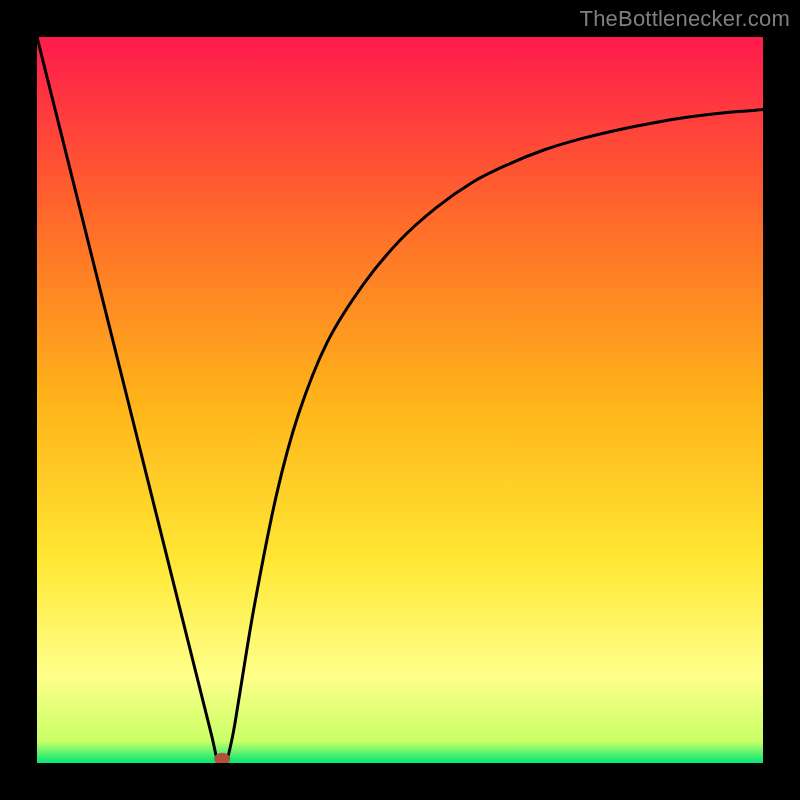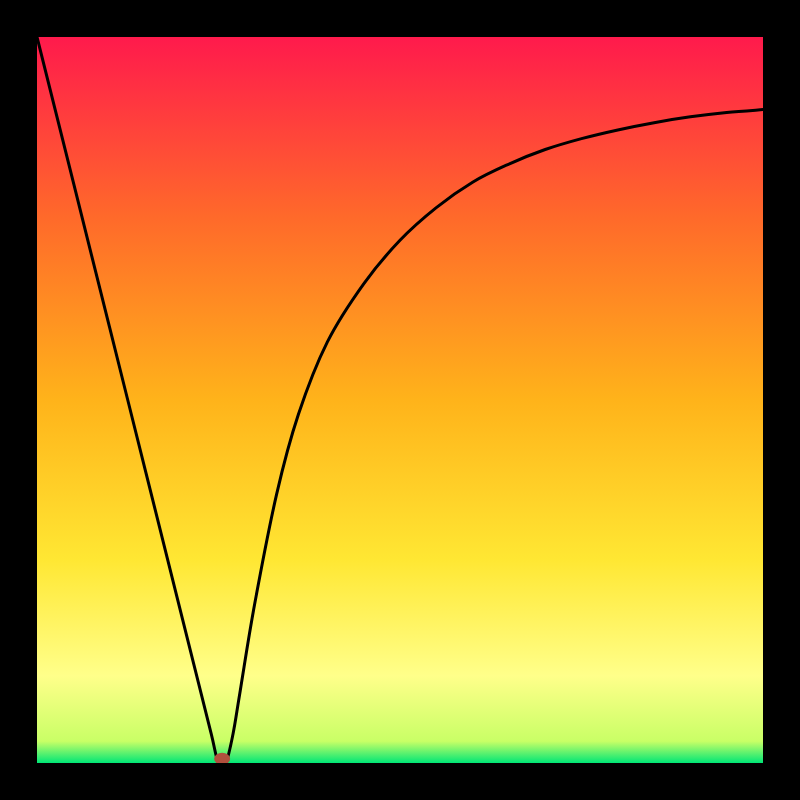--- a/index.html
+++ b/index.html
@@ -34,20 +34,21 @@
     font-size: 22px;
     font-weight: 500;
     letter-spacing: 0.2px;
   }
   svg { display: block; }
 </style>
 </head>
 <body>
 
 <div class="frame">
+  <div class="watermark">TheBottlenecker.com</div>
 
   <div class="plot">
     <svg id="chart-svg" width="726" height="726" viewBox="0 0 726 726">
       <defs>
         <linearGradient id="bg-grad" x1="0" y1="0" x2="0" y2="1">
             <stop offset="0%" stop-color="#ff1a4c"></stop>
             <stop offset="25%" stop-color="#ff6a2a"></stop>
             <stop offset="50%" stop-color="#ffb31a"></stop>
             <stop offset="72%" stop-color="#ffe733"></stop>
             <stop offset="88%" stop-color="#ffff8a"></stop>

